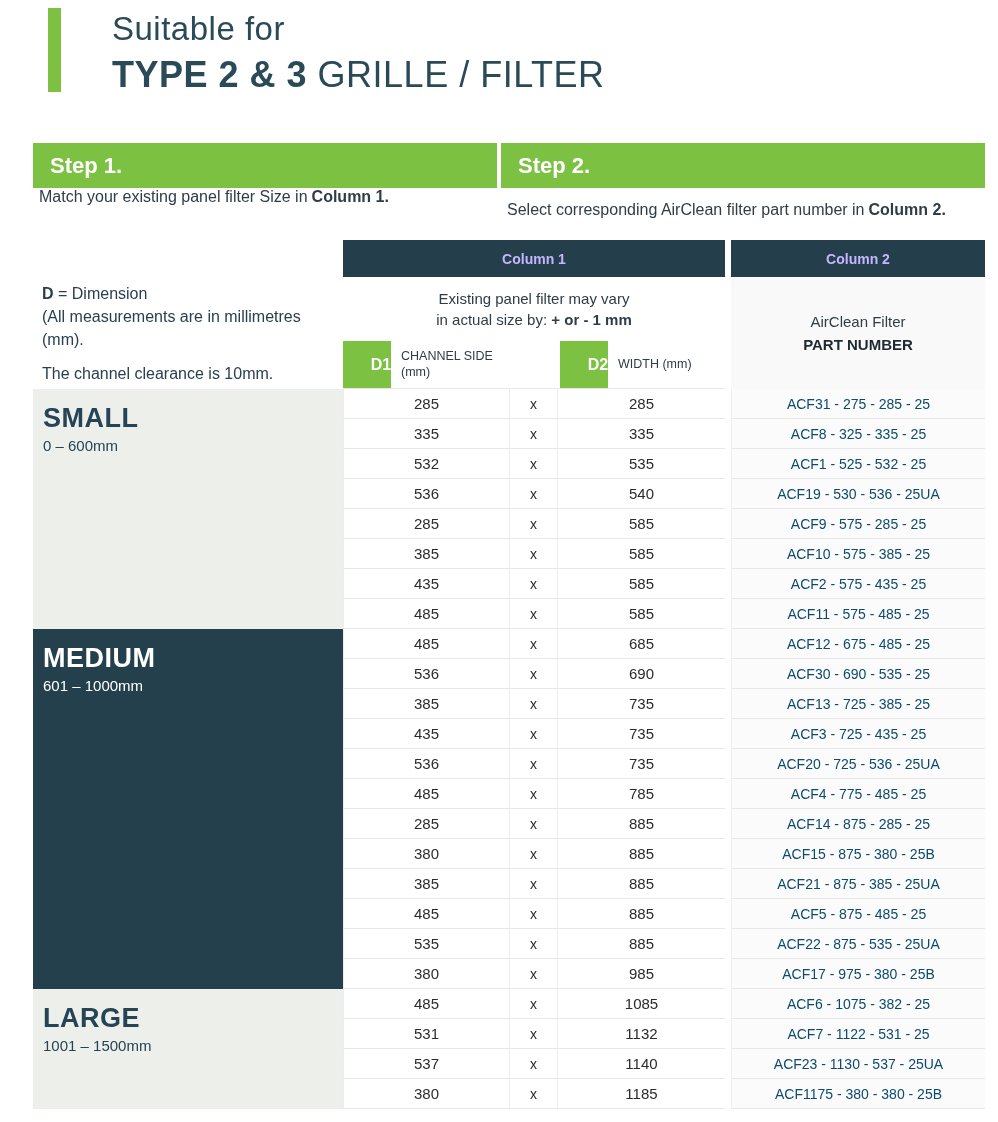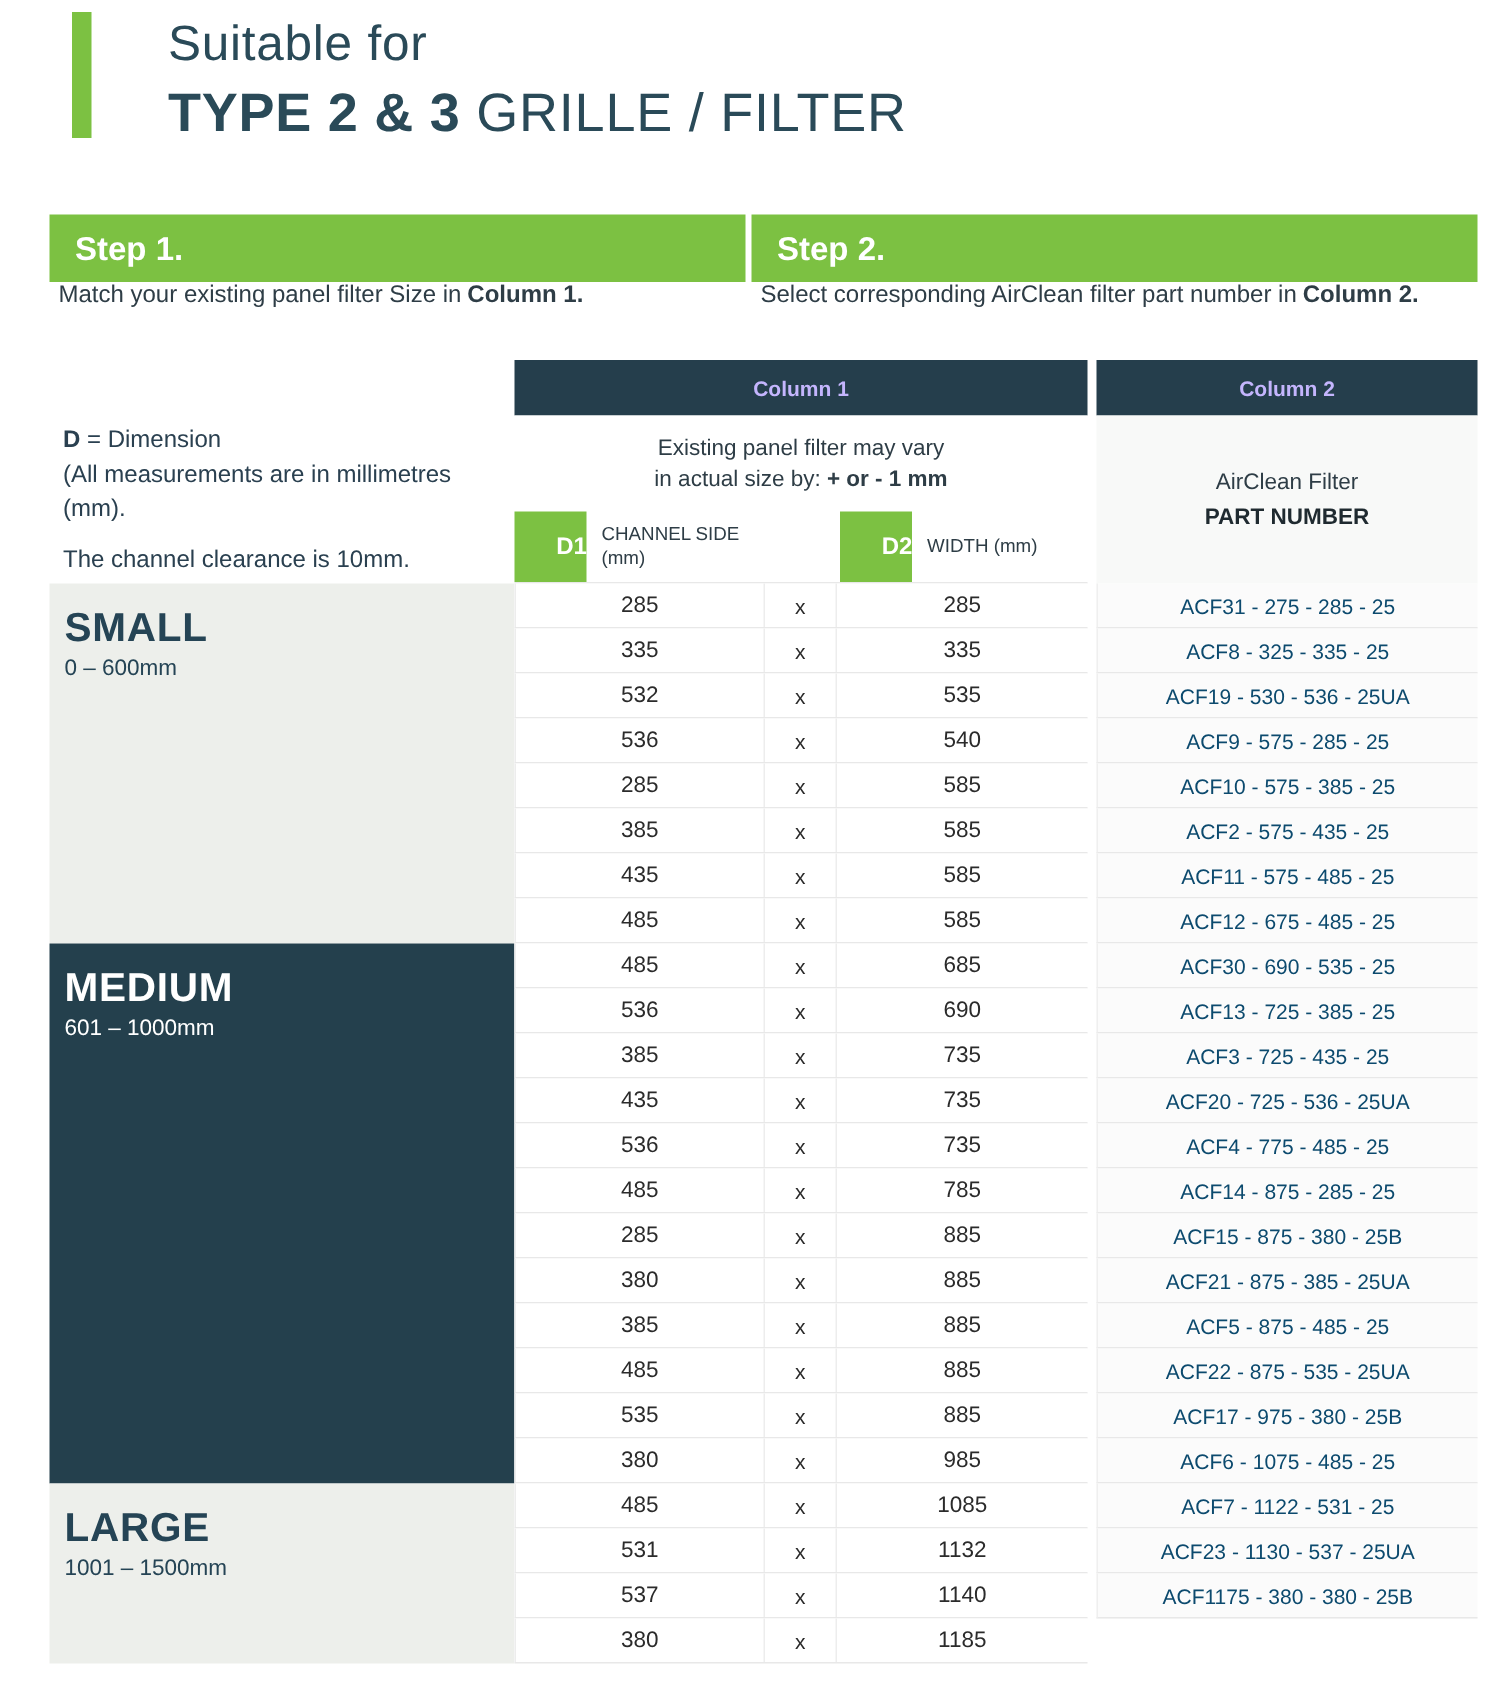--- a/index.html
+++ b/index.html
@@ -17,21 +17,21 @@
   .accent { width:13px; height:84px; background:#7cc142; margin-right:27px; }
   .titles { padding-top:2px;margin-left:24px; }
   .t1 { font-size:33px; color:#2a4a58; letter-spacing:0.5px; }
   .t2 { font-size:36px; color:#2a4a58; margin-top:6px; letter-spacing:0.5px; }
   .t2 .b { font-weight:bold; }
 
   
   .steps { position:absolute; left:33px; top:143px; width:952px; display:flex; gap:4px; }
   .step { display:flex; flex-direction:column; }
   .step.s1 { width:464px; }
-  .step.s2 { width:484px; }
+  .step.s2 { width:484px;gap:13px; }
   .step-bar {
     height:45px; background:#7cc142; color:#ffffff;
     font-weight:bold; font-size:22px; line-height:45px; padding-left:17px;
   }
   .step-text {
     height:52px; background:#ffffff; font-size:16px; color:#2e3d46;
     display:flex; align-items:flex-start; padding-left:6px;
   }
   .step-text b { margin-left:4px; }
 
@@ -277,38 +277,39 @@
 
     <div class="col2">
       <div class="colhead">Column 2</div>
       <div class="info2">
         <div>AirClean Filter</div>
         <b>PART NUMBER</b>
       </div>
       <div id="col2-rows">
           <div class="prow">ACF31 - 275 - 285 - 25</div>
           <div class="prow">ACF8 - 325 - 335 - 25</div>
+          <div class="prow">ACF1 - 525 - 532 - 25</div>
           <div class="prow">ACF19 - 530 - 536 - 25UA</div>
           <div class="prow">ACF9 - 575 - 285 - 25</div>
           <div class="prow">ACF10 - 575 - 385 - 25</div>
           <div class="prow">ACF2 - 575 - 435 - 25</div>
           <div class="prow">ACF11 - 575 - 485 - 25</div>
           <div class="prow">ACF12 - 675 - 485 - 25</div>
           <div class="prow">ACF30 - 690 - 535 - 25</div>
           <div class="prow">ACF13 - 725 - 385 - 25</div>
           <div class="prow">ACF3 - 725 - 435 - 25</div>
           <div class="prow">ACF20 - 725 - 536 - 25UA</div>
           <div class="prow">ACF4 - 775 - 485 - 25</div>
           <div class="prow">ACF14 - 875 - 285 - 25</div>
           <div class="prow">ACF15 - 875 - 380 - 25B</div>
           <div class="prow">ACF21 - 875 - 385 - 25UA</div>
           <div class="prow">ACF5 - 875 - 485 - 25</div>
           <div class="prow">ACF22 - 875 - 535 - 25UA</div>
           <div class="prow">ACF17 - 975 - 380 - 25B</div>
-          <div class="prow">ACF6 - 1075 - 485 - 25</div>
+          <div class="prow">ACF6 - 1075 - 382 - 25</div>
           <div class="prow">ACF7 - 1122 - 531 - 25</div>
           <div class="prow">ACF23 - 1130 - 537 - 25UA</div>
           <div class="prow">ACF1175 - 380 - 380 - 25B</div>
         </div>
     </div>
 
   </div>
 </div>
 
 </body></html>

